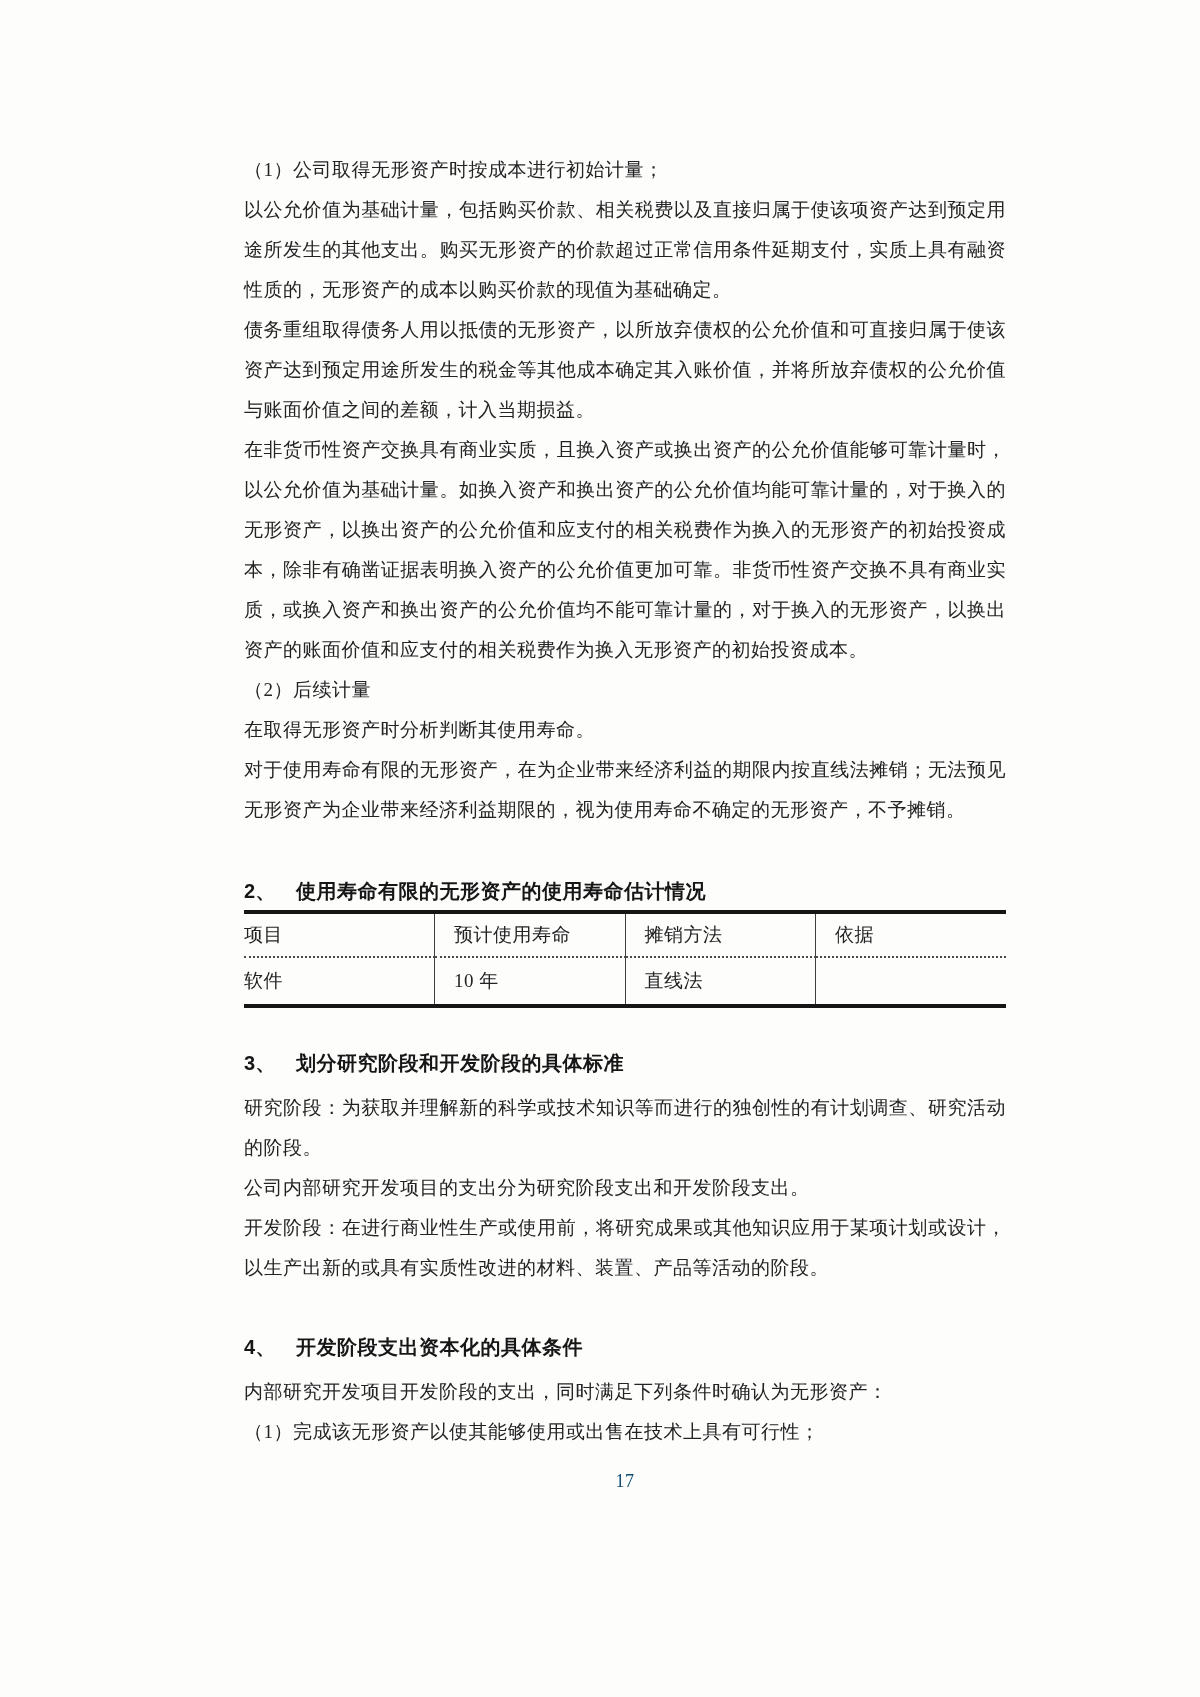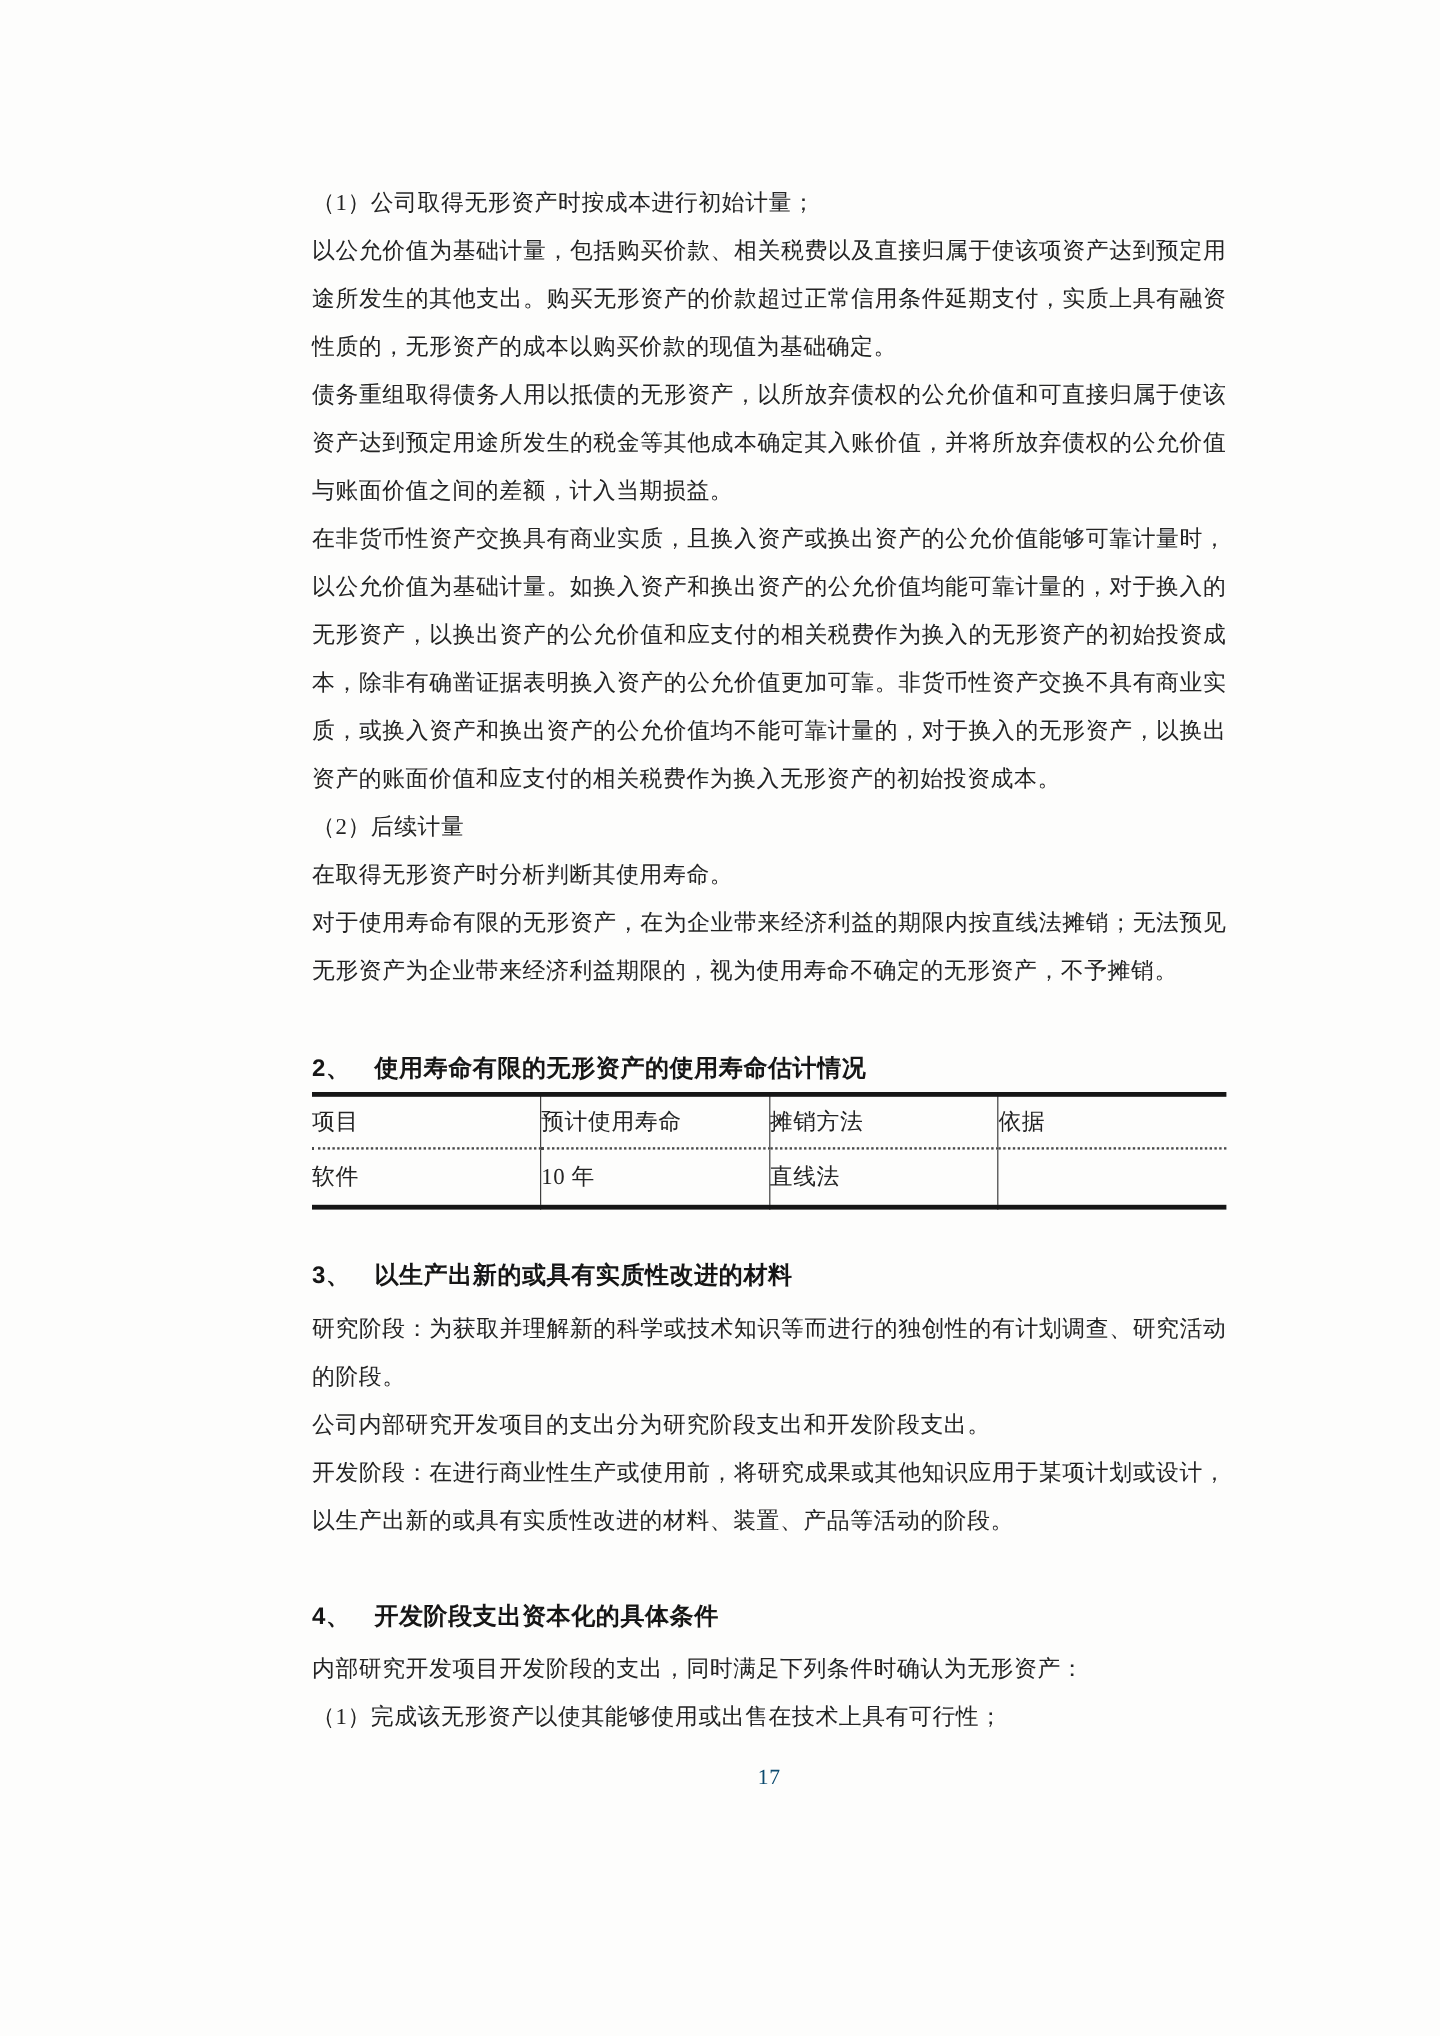--- a/index.html
+++ b/index.html
@@ -9,21 +9,21 @@
     font-family: "Liberation Serif", "DejaVu Serif", serif;
     overflow: hidden;
   }
   .sheet {
     position: relative;
     width: 1200px; height: 1697px;
     background: #fdfdfc;
   }
   .content {
     position: absolute;
-    left: 260px; top: 150px;
+    left: 244px; top: 150px;
     width: 762px;
     color: #232323;
     font-size: 19px;
     letter-spacing: 0.5px;
   }
   p.body-para {
     margin: 0;
     line-height: 40px;
     text-align: justify;
     text-justify: inter-ideograph;
@@ -56,21 +56,21 @@
     vertical-align: middle;
     font-weight: normal;
     padding: 0;
   }
   table.est-table thead th {
     height: 42px;
     border-bottom: 2px dotted #4a4a4a;
   }
   table.est-table tbody td { height: 46px; }
   table.est-table th + th,
-  table.est-table td + td { border-left: 1px solid #3f3f3f; }
+  table.est-table td + td { border-left: 1px solid #3f3f3f; padding-left: 19px; }
   .page-number {
     margin-top: 14px;
     line-height: 30px;
     text-align: center;
     font-size: 18px;
     color: #0c4a6e;
   }
 </style>
 </head>
 <body>
@@ -105,21 +105,21 @@
           <td>软件</td>
           <td>10 年</td>
           <td>直线法</td>
           <td></td>
         </tr>
       </tbody>
     </table>
 
     <div class="sec-heading s3">
       <span class="sec-num">3、</span>
-      <span class="sec-title">以生产出新的或具有实质性改进的材料</span>
+      <span class="sec-title">划分研究阶段和开发阶段的具体标准</span>
     </div>
     <p class="body-para">研究阶段：为获取并理解新的科学或技术知识等而进行的独创性的有计划调查、研究活动的阶段。</p>
     <p class="body-para">公司内部研究开发项目的支出分为研究阶段支出和开发阶段支出。</p>
     <p class="body-para">开发阶段：在进行商业性生产或使用前，将研究成果或其他知识应用于某项计划或设计，以生产出新的或具有实质性改进的材料、装置、产品等活动的阶段。</p>
 
     <div class="sec-heading s4">
       <span class="sec-num">4、</span>
       <span class="sec-title">开发阶段支出资本化的具体条件</span>
     </div>
     <p class="body-para">内部研究开发项目开发阶段的支出，同时满足下列条件时确认为无形资产：</p>

